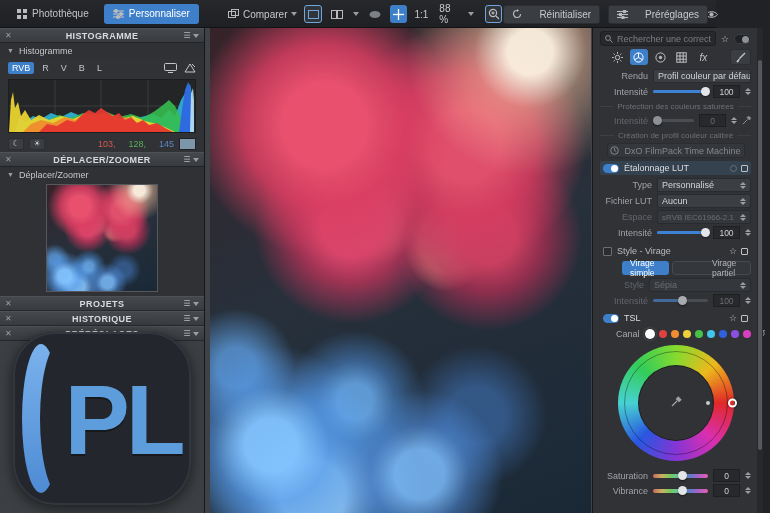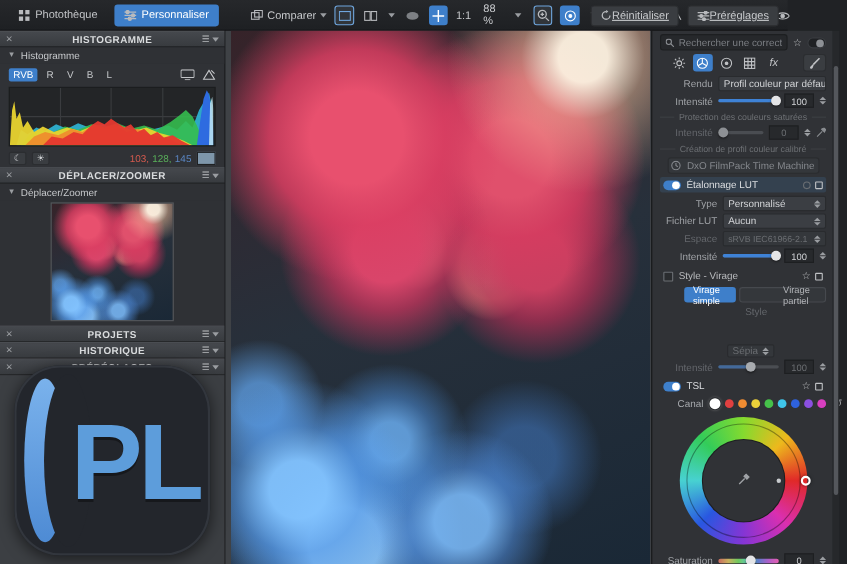--- a/index.html
+++ b/index.html
@@ -6,42 +6,42 @@
   html,body { width:770px; height:513px; background:#1b1d20; font-family:"Liberation Sans",sans-serif; overflow:hidden; }
   #app { position:relative; width:770px; height:513px; background:#202225; color:#c6c8cb; font-size:10px; }
 
   
   .topbar { position:absolute; left:0; top:0; width:716px; height:28px; background:linear-gradient(#26282b,#1e2023); border-bottom:1px solid #121315; display:flex; }
   .tb-left { display:flex; align-items:center; gap:6px; padding-left:8px; }
   .tab { display:flex; align-items:center; gap:5px; height:20px; padding:0 9px; border-radius:3px; color:#c2c4c7; }
   .tab.active { background:#3e7fca; color:#fff; }
   .tb-center { position:absolute; left:228px; top:0; height:28px; display:flex; align-items:center; gap:7px; }
   .tb-right { position:absolute; right:8px; top:0; height:28px; display:flex; align-items:center; gap:8px; }
-  .tb-btn { display:flex; align-items:center; gap:0; height:19px; padding:0 8px; background:#3a3d41; border:1px solid #2c2e31; border-radius:3px; color:#c8cacd;text-decoration:underline; }
+  .tb-btn { display:flex; align-items:center; gap:17px; height:19px; padding:0 8px; background:#3a3d41; border:1px solid #2c2e31; border-radius:3px; color:#c8cacd; }
   .icn { display:inline-flex; align-items:center; justify-content:center; color:#b9bbbe; }
   .icn svg { display:block; }
   .tool { width:18px; height:18px; display:inline-flex; align-items:center; justify-content:center; border-radius:3px; color:#b9bbbe; }
   .tool.sel-border { border:1px solid #6fa6dd; background:#31353a; }
   .tool.sel-blue { background:#3e7fca; color:#fff; }
   .caret { width:0; height:0; border-left:3px solid transparent; border-right:3px solid transparent; border-top:4px solid #9a9da1; display:inline-block; }
 
   
   .leftpanel { position:absolute; left:0; top:28px; width:205px; height:485px; background:#303236; border-right:1px solid #17181a; display:flex; flex-direction:column; }
   .phdr { position:relative; height:15px; flex:0 0 15px; background:linear-gradient(#45484d,#383b3f); border-top:1px solid #4e5156; border-bottom:1px solid #222426; display:flex; align-items:center; justify-content:center; font-size:9px; font-weight:bold; letter-spacing:.4px; color:#d9dbdd; }
   .phdr .x { position:absolute; left:5px; font-size:8px; color:#9a9da1; font-weight:normal; }
   .phdr .menu { position:absolute; right:5px; display:flex; align-items:center; gap:2px; color:#b9bbbe; font-weight:normal; font-size:8px; }
   .subrow { height:15px; flex:0 0 15px; display:flex; align-items:center; gap:5px; padding:0 7px; color:#c6c8cb; font-size:9px; background:#2f3135; }
   .chev { font-size:7px; color:#9a9da1; }
   .chanrow { height:19px; flex:0 0 19px; display:flex; align-items:center; gap:4px; padding:0 8px; }
   .chan { padding:1px 4px; border-radius:2px; color:#c4c6c9; font-size:9px; }
   .chan.active { background:#3e7fca; color:#fff; }
   .histwrap { margin:2px 8px; height:54px; flex:0 0 54px; background:#232527; border:1px solid #1b1d1f; }
   .histfoot { height:17px; flex:0 0 17px; display:flex; align-items:center; gap:5px; padding:0 8px; }
   .mini-btn { width:16px; height:12px; background:#3a3d41; border:1px solid #2b2d30; border-radius:2px; display:inline-flex; align-items:center; justify-content:center; font-size:8px; color:#cfd1d4; }
-  .rgbvals { margin-left:auto; display:flex; gap:3px; font-size:9px; }
+  .rgbvals { margin-left:auto; display:flex; gap:13px; font-size:9px; }
   .swatch { width:17px; height:12px; border:1px solid #1f2123; }
   .thumbwrap { height:114px; flex:0 0 114px; display:flex; align-items:flex-start; justify-content:center; padding-top:2px; background:#2f3135; }
   .thumb { width:112px; height:108px; border:1px solid #55585c; }
   .leftfill { flex:1; background:#3c3f43; }
   .collapsed { border-bottom:1px solid #26282a; }
 
   
   .photo-art {
     background:
       radial-gradient(circle at 84% 5%, rgba(255,243,225,.95) 0 4%, rgba(255,205,165,.45) 10%, transparent 22%),
@@ -575,21 +575,21 @@
         <span class="star">☆</span>
         <span class="sq-icon"></span>
       </span>
     </div>
 
     <div class="seg">
       <span class="seg-btn on">Virage simple</span>
       <span class="seg-btn off">Virage partiel</span>
     </div>
 
-    <div class="rp-row" style="padding-left:14px;flex-direction:column;">
+    <div class="rp-row" style="padding-left:14px;">
       <span class="rp-label dim" style="width:30px;flex:0 0 30px;">Style</span>
       <div class="select dimmed">
         <span>Sépia</span>
         <span class="dd">
             <span class="tri-u"></span>
             <span class="tri-d"></span>
           </span>
       </div>
     </div>
 

